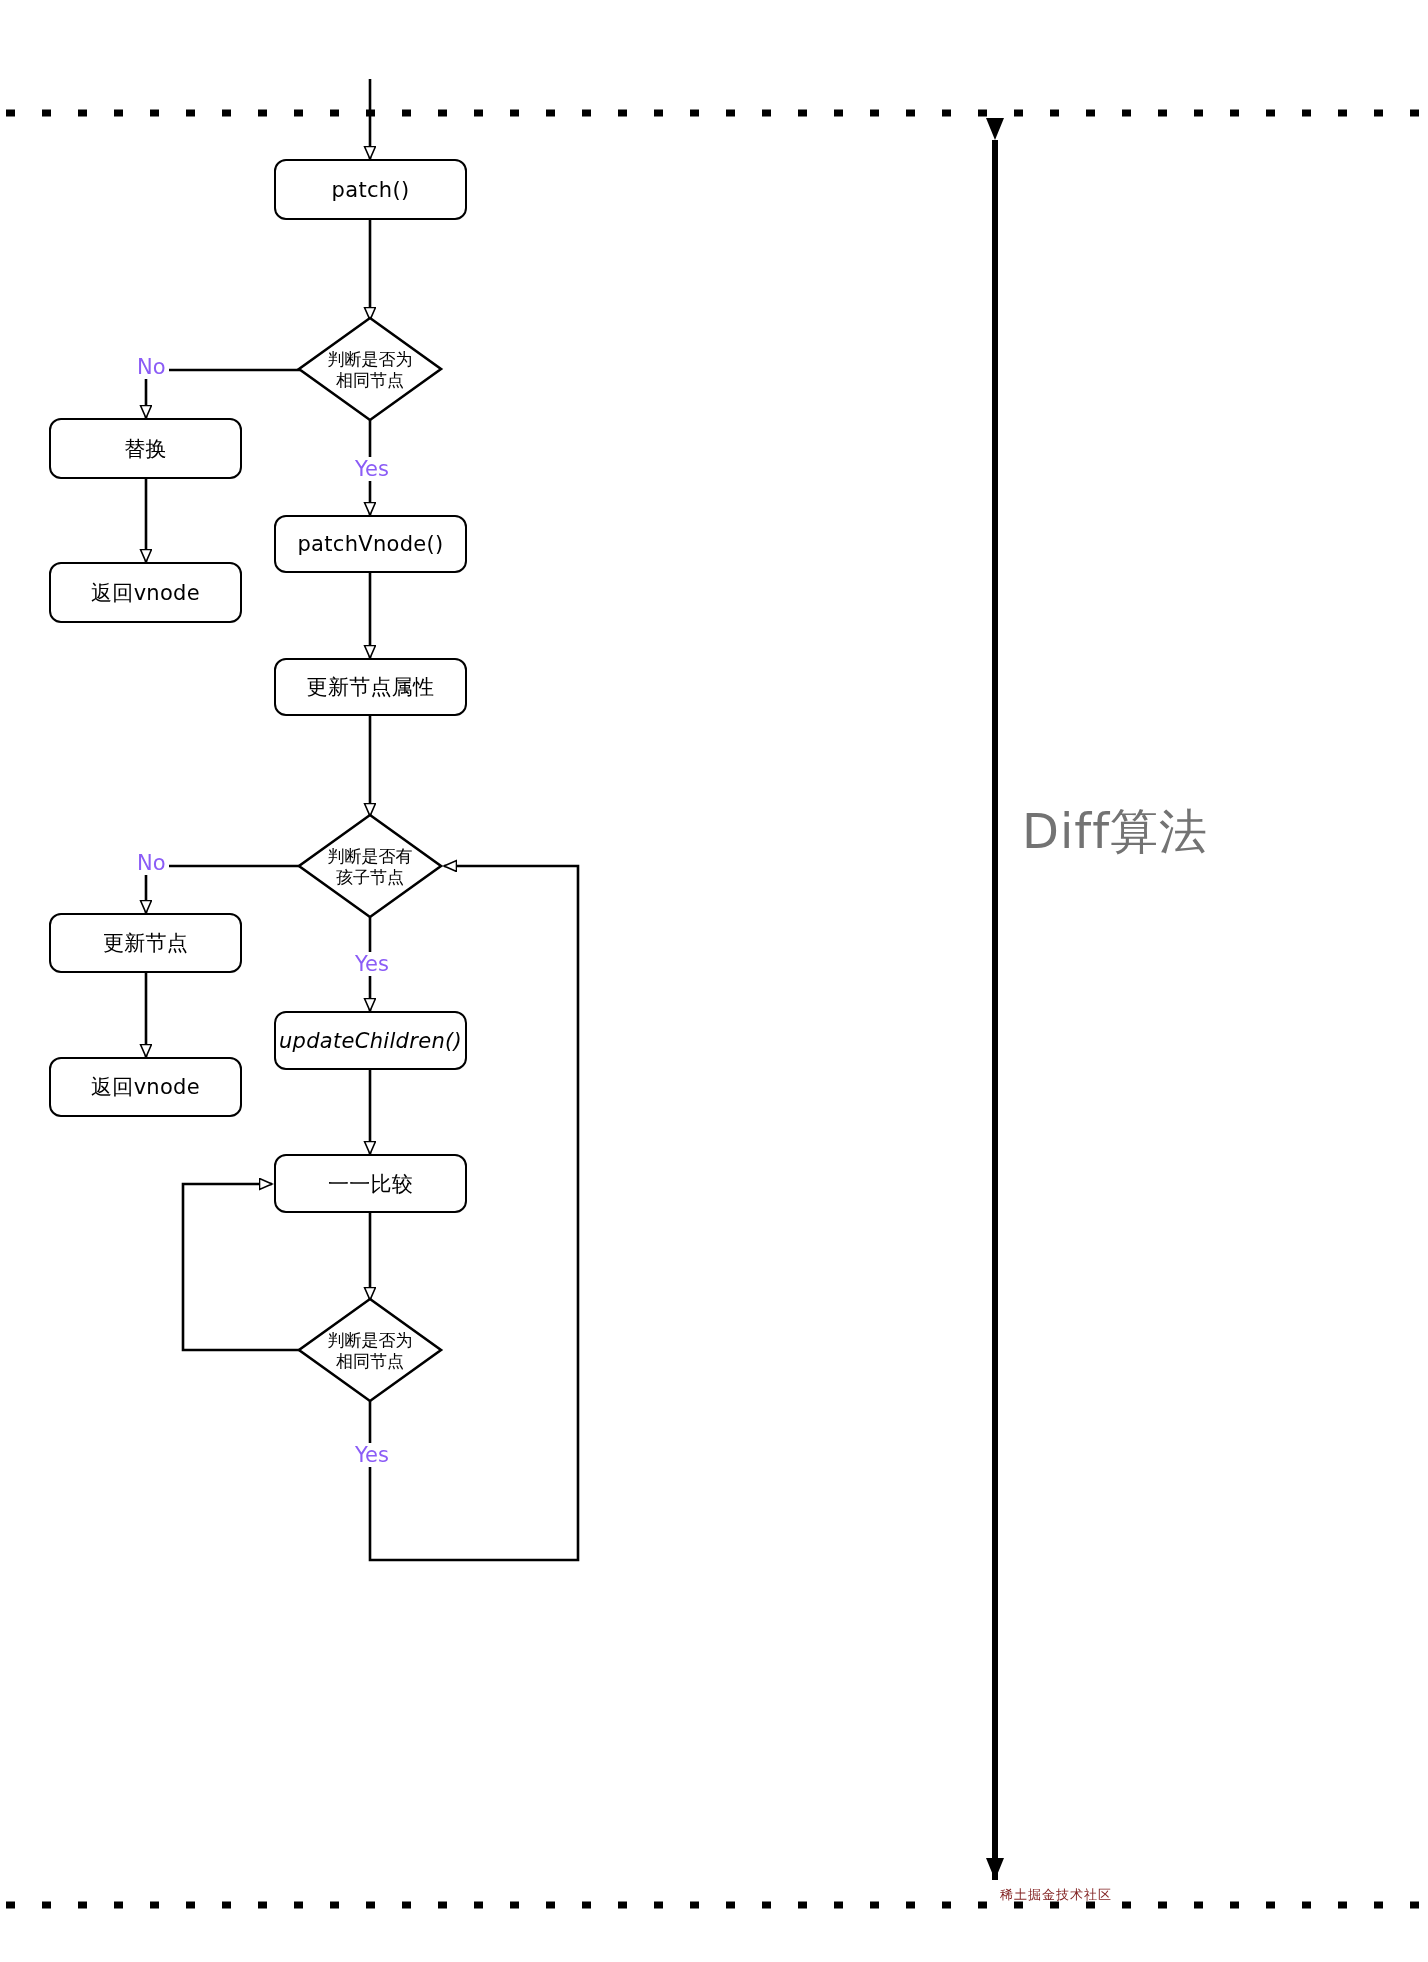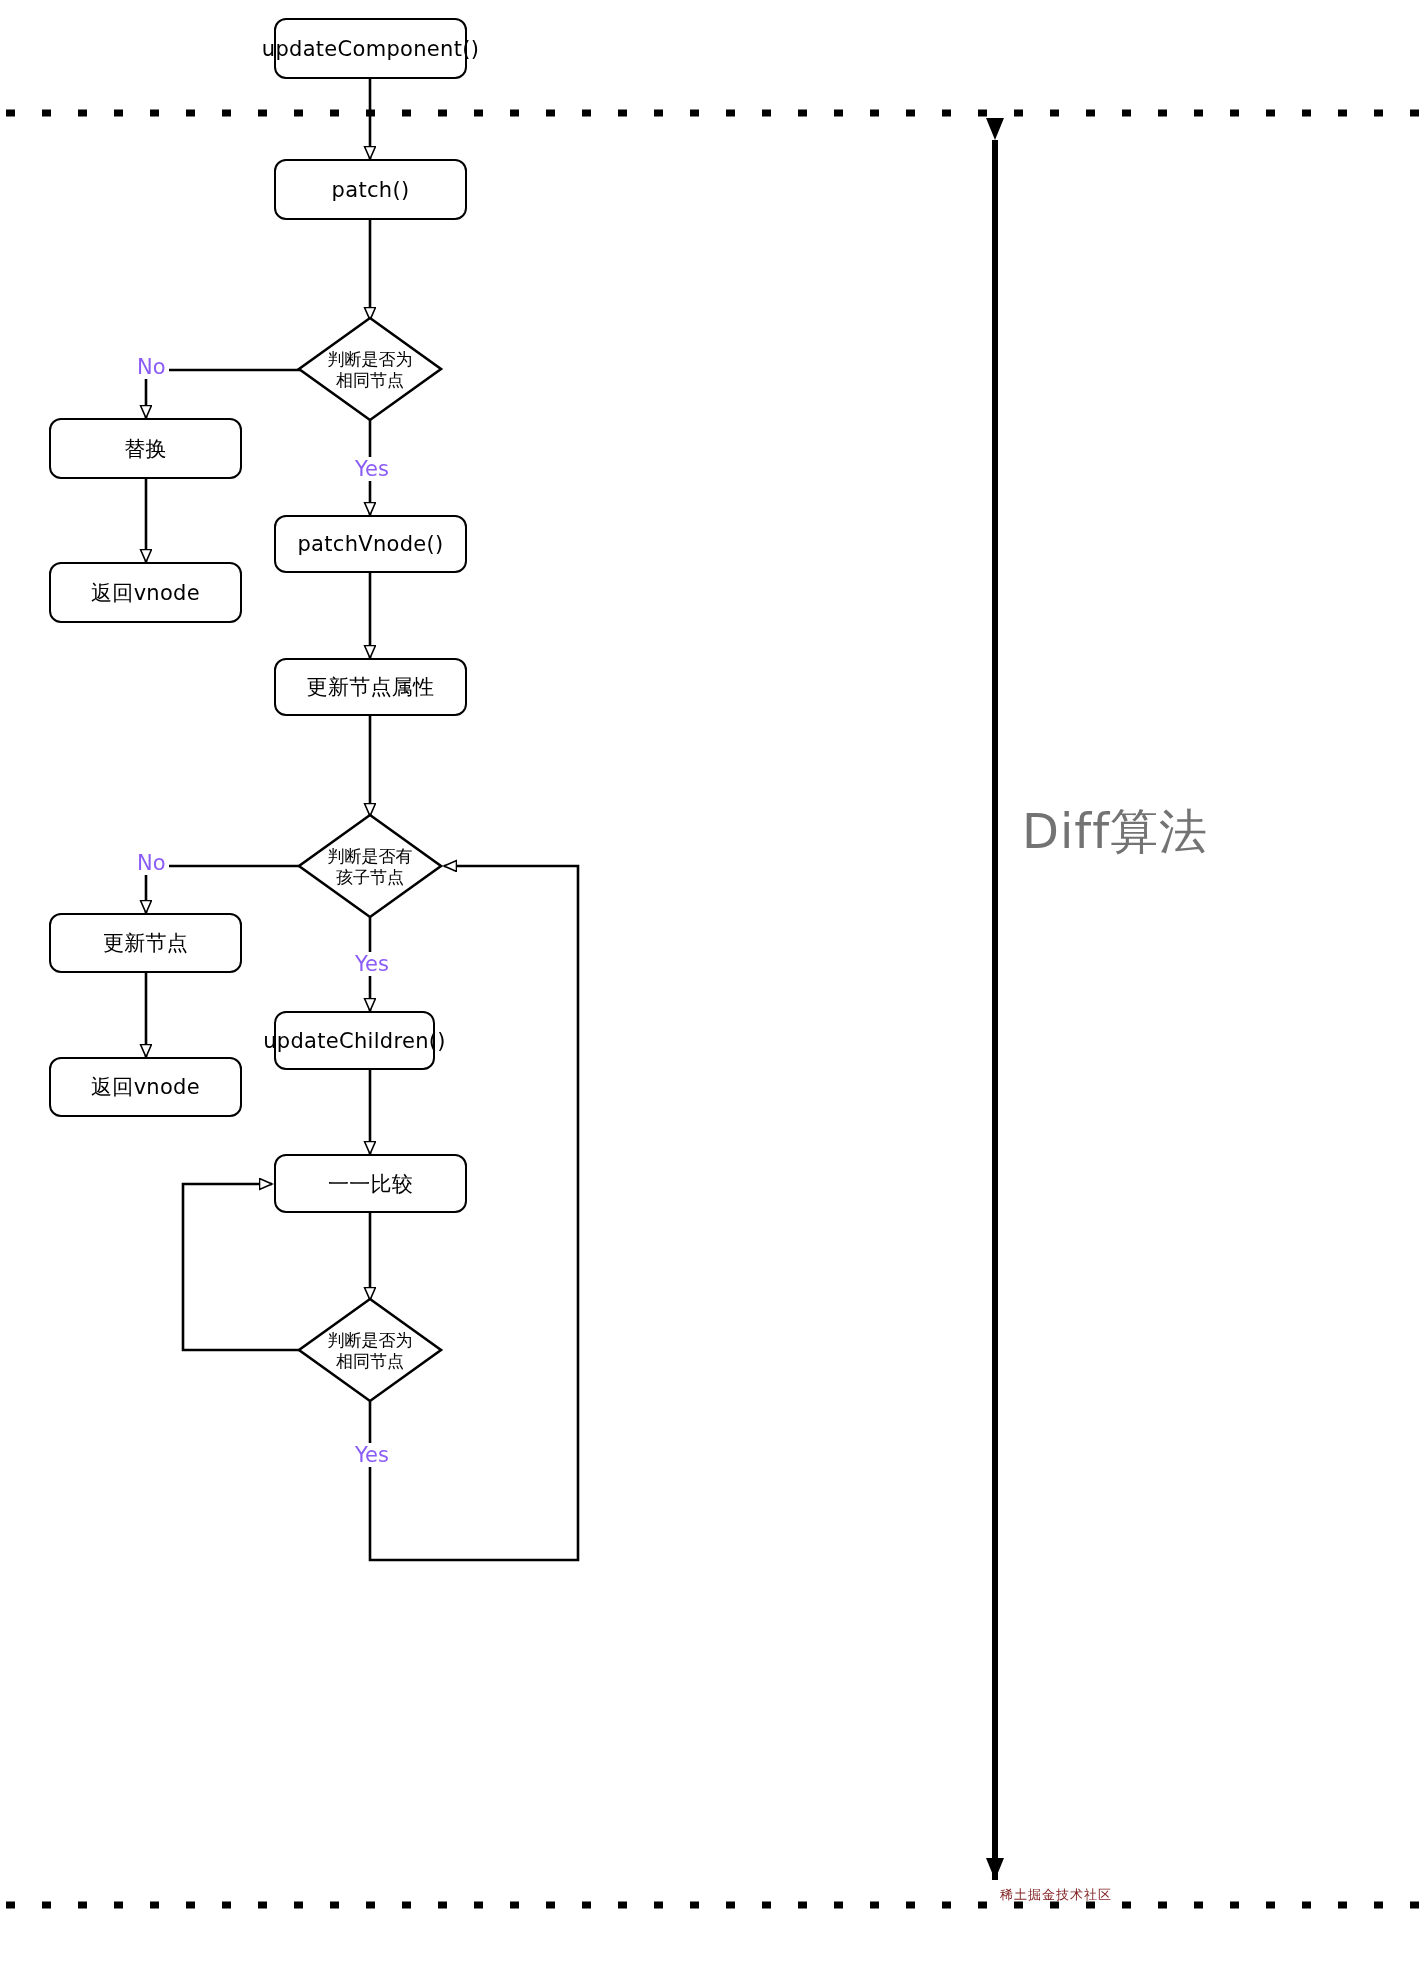--- a/index.html
+++ b/index.html
@@ -129,23 +129,20 @@
       <polygon points="370,318 441,369 370,420 299,369"></polygon>
       <polygon points="370,815 441,866 370,917 299,866"></polygon>
       <polygon points="370,1299 441,1350 370,1401 299,1350"></polygon>
     </g>
 
     <g stroke="#000000" stroke-width="6" fill="none">
       <line x1="995" y1="140" x2="995" y2="1880" marker-start="url(#solidArrowUp)" marker-end="url(#solidArrowUp)"></line>
     </g>
   </svg>
 
-  <div class="node-box" style="left:274px; top:18px; width:193px; height:61px;">
-    <span>updateComponent()</span>
-  </div>
 
   <div class="node-box" style="left:274px; top:159px; width:193px; height:61px;">
     <span>patch()</span>
   </div>
 
   <div class="node-diamond-label" style="left:300px; top:344px; width:140px; height:52px;">
     <span>判断是否为</span>
     <span>相同节点</span>
   </div>
 
@@ -171,21 +168,21 @@
   </div>
 
   <div class="node-box" style="left:49px; top:913px; width:193px; height:60px;">
     <span>更新节点</span>
   </div>
 
   <div class="node-box" style="left:49px; top:1057px; width:193px; height:60px;">
     <span>返回vnode</span>
   </div>
 
-  <div class="node-box" style="left:274px; top:1011px; width:161px; height:59px;">
+  <div class="node-box" style="left:274px; top:1011px; width:193px; height:59px;font-style:italic;">
     <span>updateChildren()</span>
   </div>
 
   <div class="node-box" style="left:274px; top:1154px; width:193px; height:59px;">
     <span>一一比较</span>
   </div>
 
   <div class="node-diamond-label" style="left:300px; top:1325px; width:140px; height:52px;">
     <span>判断是否为</span>
     <span>相同节点</span>

